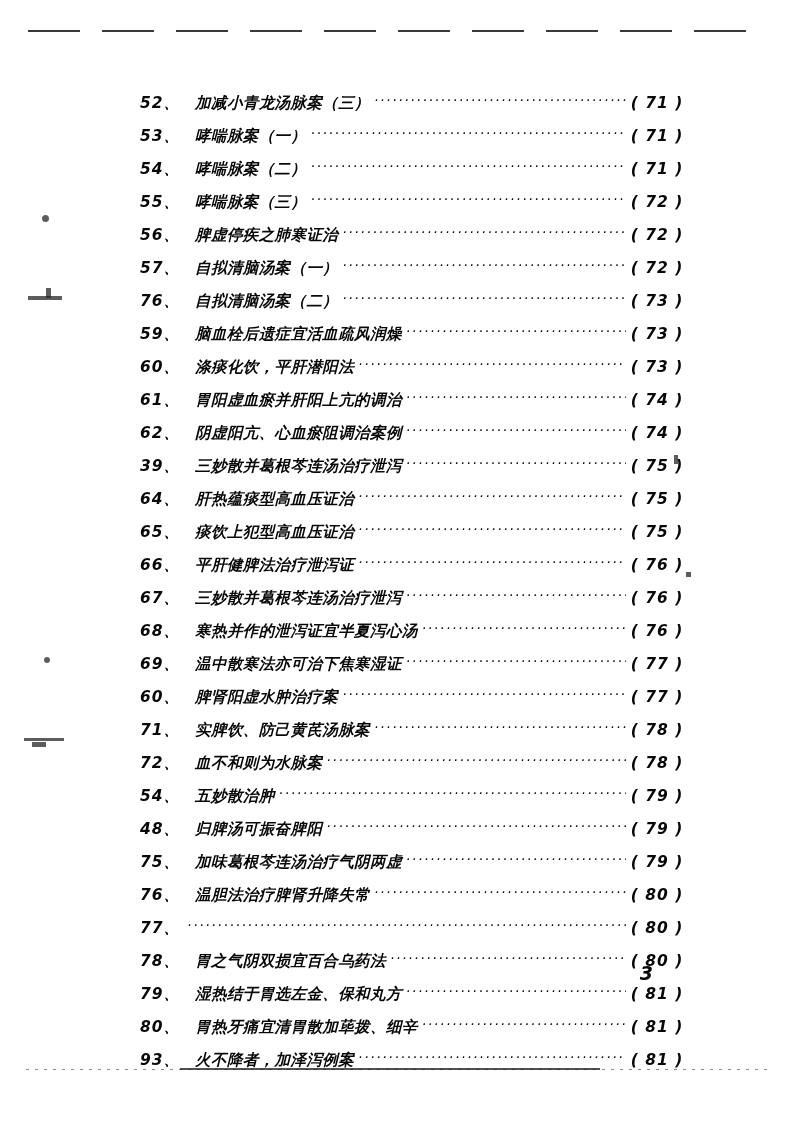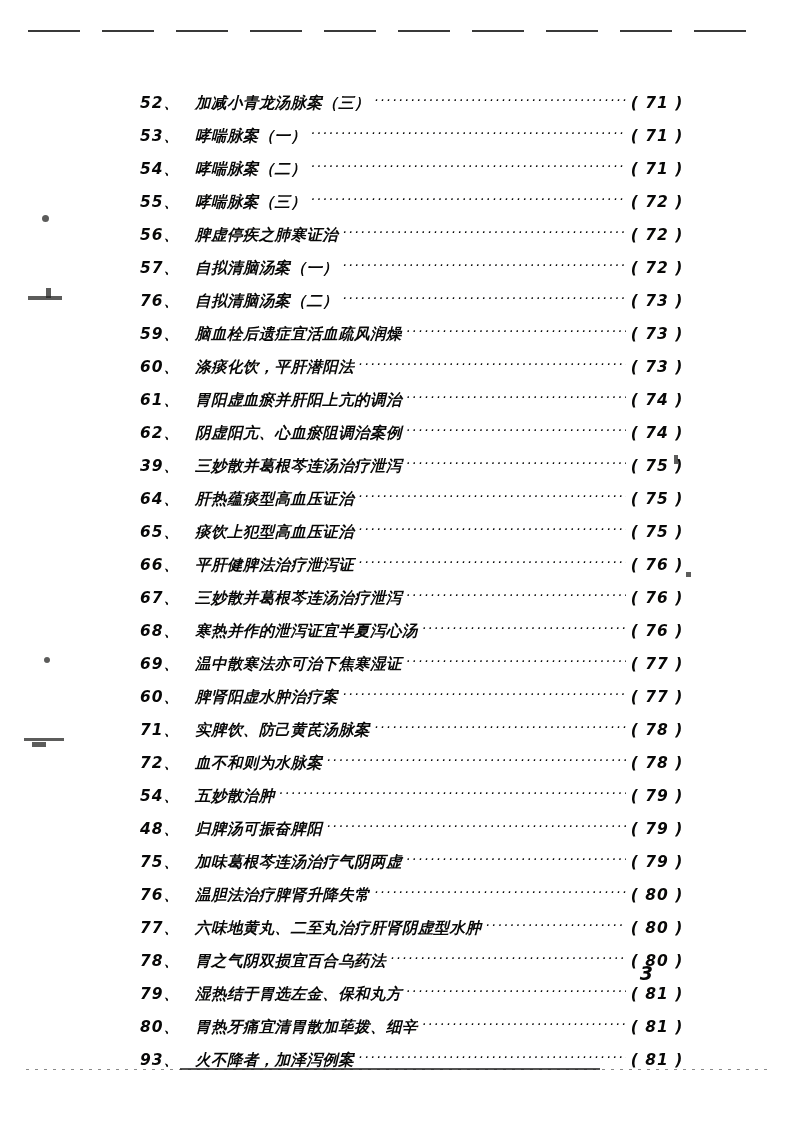--- a/index.html
+++ b/index.html
@@ -320,21 +320,20 @@
 
     <div class="toc-entry">
       <span class="num">76、</span>
       <span class="title">温胆法治疗脾肾升降失常</span>
       <span class="leader"></span>
       <span class="pageno">( 80 )</span>
     </div>
 
     <div class="toc-entry">
       <span class="num">77、</span>
-      <span class="title">六味地黄丸、二至丸治疗肝肾阴虚型水肿</span>
       <span class="leader"></span>
       <span class="pageno">( 80 )</span>
     </div>
 
     <div class="toc-entry">
       <span class="num">78、</span>
       <span class="title">胃之气阴双损宜百合乌药法</span>
       <span class="leader"></span>
       <span class="pageno">( 80 )</span>
     </div>

